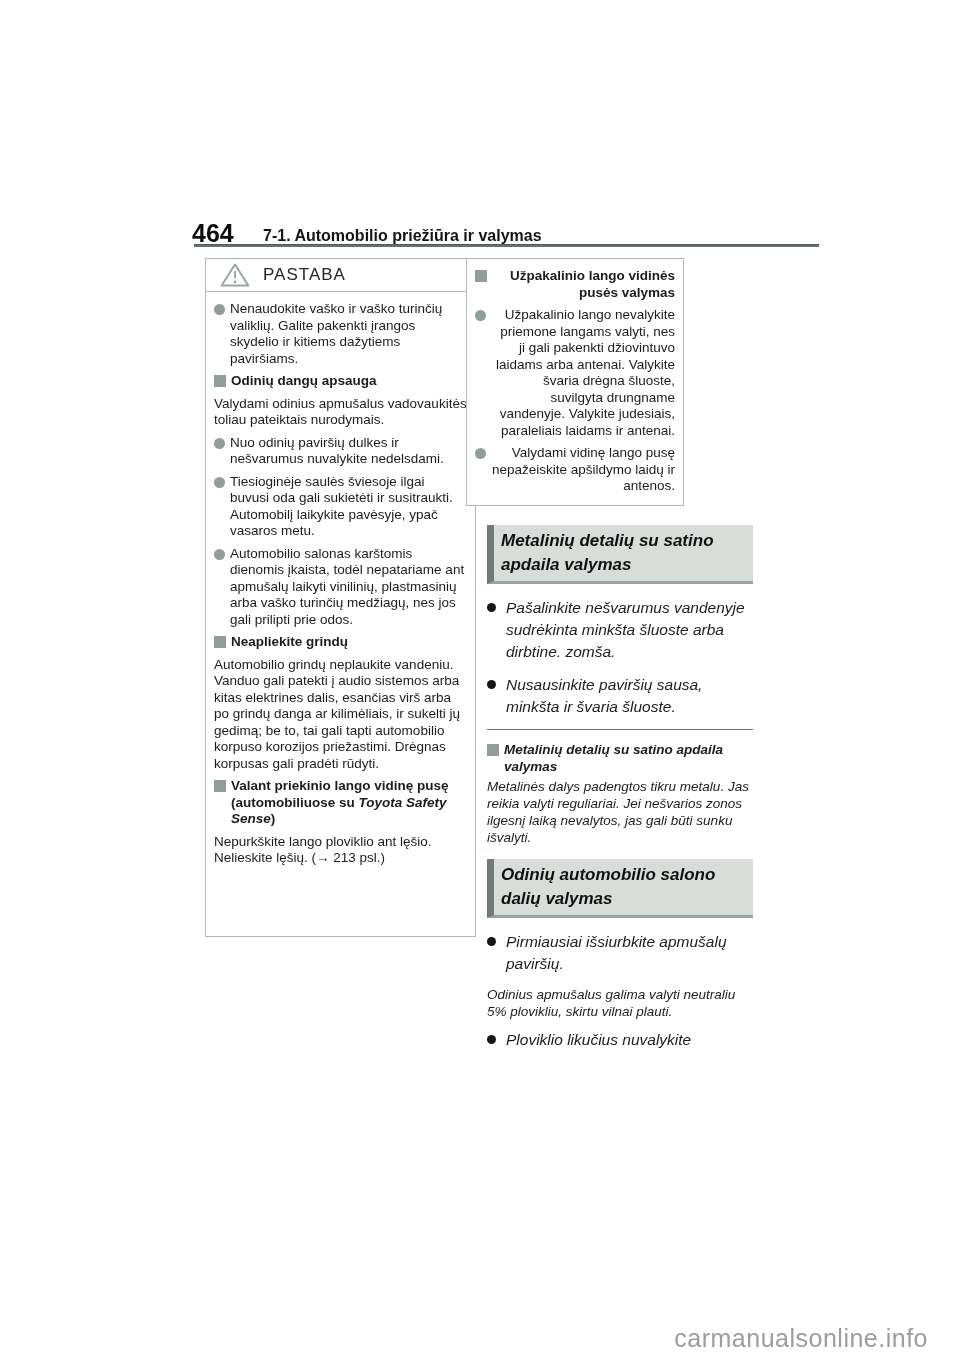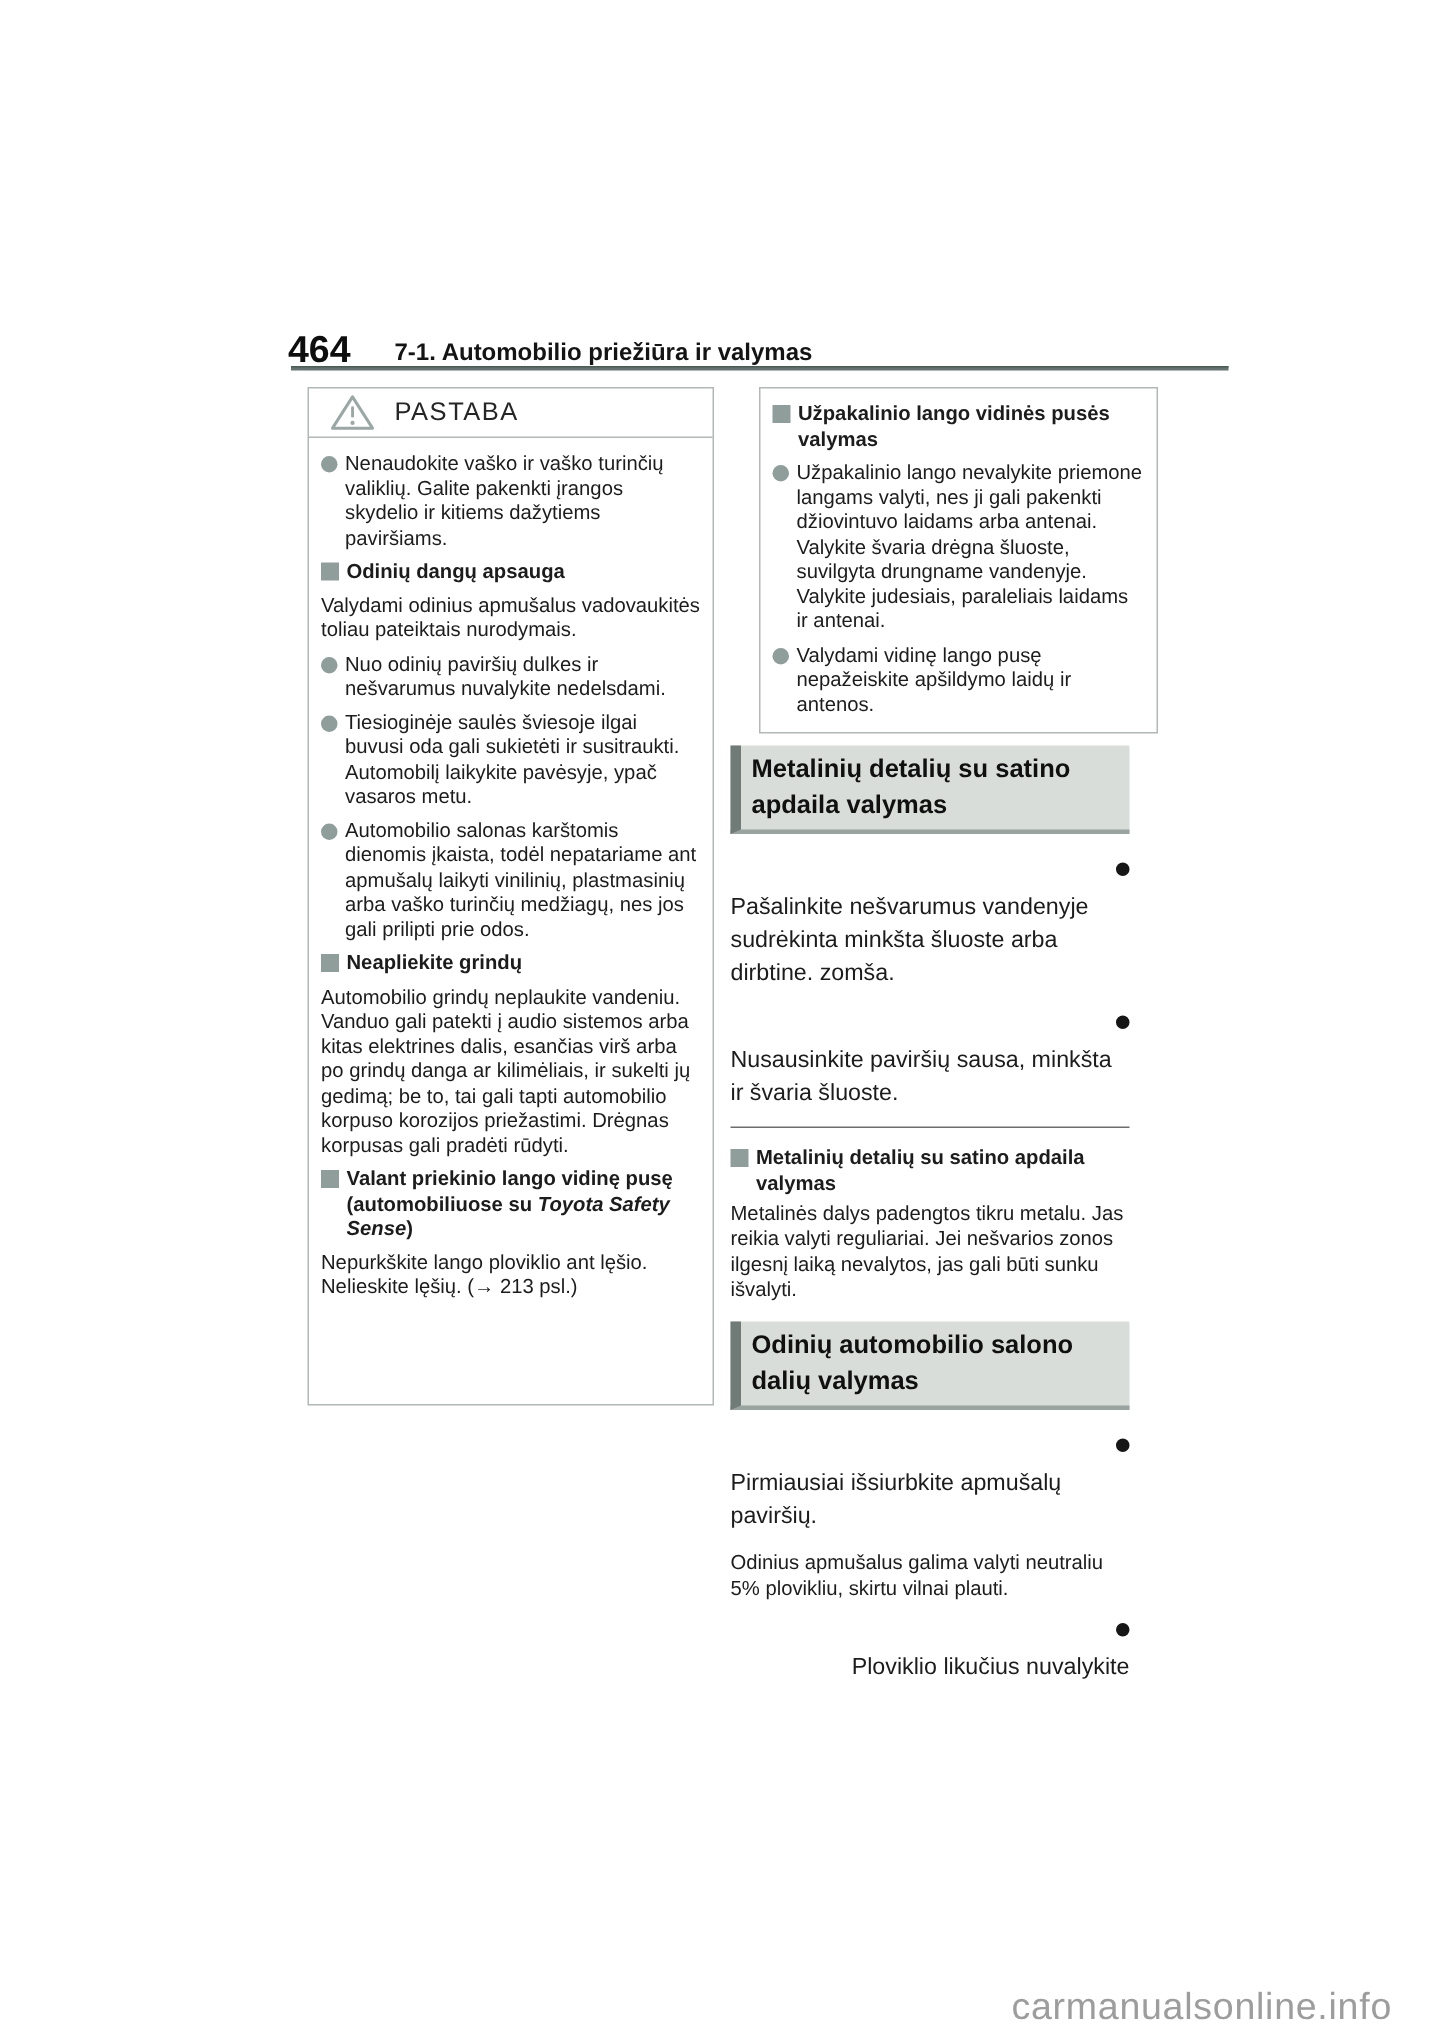--- a/index.html
+++ b/index.html
@@ -18,44 +18,44 @@
     position:relative;width:960px;height:1358px;background:#ffffff;overflow:hidden;
     font-family:"Liberation Sans","DejaVu Sans",sans-serif;color:var(--ink);
   }
   
   .page-num{position:absolute;left:192px;top:219px;font-size:25px;font-weight:700;color:#0e0e0e;}
   .chapter-title{position:absolute;left:263px;top:227px;font-size:16px;font-weight:700;color:#141414;}
   .header-rule{position:absolute;left:194px;top:244px;width:625px;height:3px;background:var(--rule);border-top:1px solid #4c5a58;box-sizing:border-box;}
   
   .notice-box{position:absolute;border:1px solid var(--box-border);background:#fff;box-sizing:border-box;}
   .notice-left{left:205px;top:258px;width:271px;height:679px;}
-  .notice-right{left:506px;top:258px;width:266px;}
+  .notice-right{left:466px;top:258px;width:218px;text-align:right;}
   .notice-head{display:flex;align-items:center;gap:13px;padding:3px 8px 3px 14px;border-bottom:1px solid var(--box-border);}
   .warn-icon{flex:none;display:block;}
   .notice-title{font-size:17px;letter-spacing:1px;color:#262626;}
   .notice-items{padding:7px 8px 10px 8px;}
   .notice-items .blk{margin-top:6px;font-size:13.5px;line-height:16.5px;color:var(--ink);}
   .notice-items .blk:first-child{margin-top:2px;}
   .blk.graydot,.blk.square{display:flex;gap:5px;align-items:flex-start;}
   .blk.square .txt{font-weight:700;}
   .blk.plain{display:block;white-space:pre-line;}
   .mk{flex:none;display:inline-block;}
   .graydot-mk{width:11px;height:11px;border-radius:50%;background:var(--marker);margin-top:3px;}
   .sq-mk{width:12px;height:12px;background:var(--marker);margin-top:2px;}
   .em{font-style:italic;}
   
-  .main-col{position:absolute;left:487px;top:497px;width:266px;}
+  .main-col{position:absolute;left:487px;top:525px;width:266px;font-style:italic;}
   .main-col .blk{color:var(--ink);}
   .blk.heading{
     background:var(--headbg);border-left:7px solid var(--headbar);border-bottom:3px solid var(--headline);
     font-size:17px;font-weight:700;line-height:24px;padding:4px 6px 4px 7px;margin:0 0 13px 0;color:#101010;
     box-sizing:border-box;width:266px;
   }
   .main-col .blk.heading:not(:first-child){margin-top:13px;}
-  .blk.dot{display:flex;gap:10px;align-items:flex-end;font-size:15.5px;line-height:22px;margin:2px 0 11px 0;flex-direction:column;}
+  .blk.dot{display:flex;gap:10px;align-items:flex-start;font-size:15.5px;line-height:22px;margin:2px 0 11px 0;}
   .dot-mk{width:9px;height:9px;border-radius:50%;background:#161616;margin-top:6px;}
   .blk.divider{border-top:1px solid var(--divider);height:0;margin:10px 0 12px 0;}
   .blk.square_sm{display:flex;gap:5px;align-items:flex-start;font-size:13.5px;line-height:16.5px;margin:0 0 3px 0;}
   .blk.square_sm .txt{font-weight:700;}
   .main-col .blk.note{font-size:13.5px;line-height:17px;margin:0 0 9px 0;}
   .square_sm .sq-mk{margin-top:2px;}
   
   .watermark{position:absolute;right:32px;top:1324px;font-size:25px;color:var(--watermark);letter-spacing:0.5px;}
 </style>
 </head>

